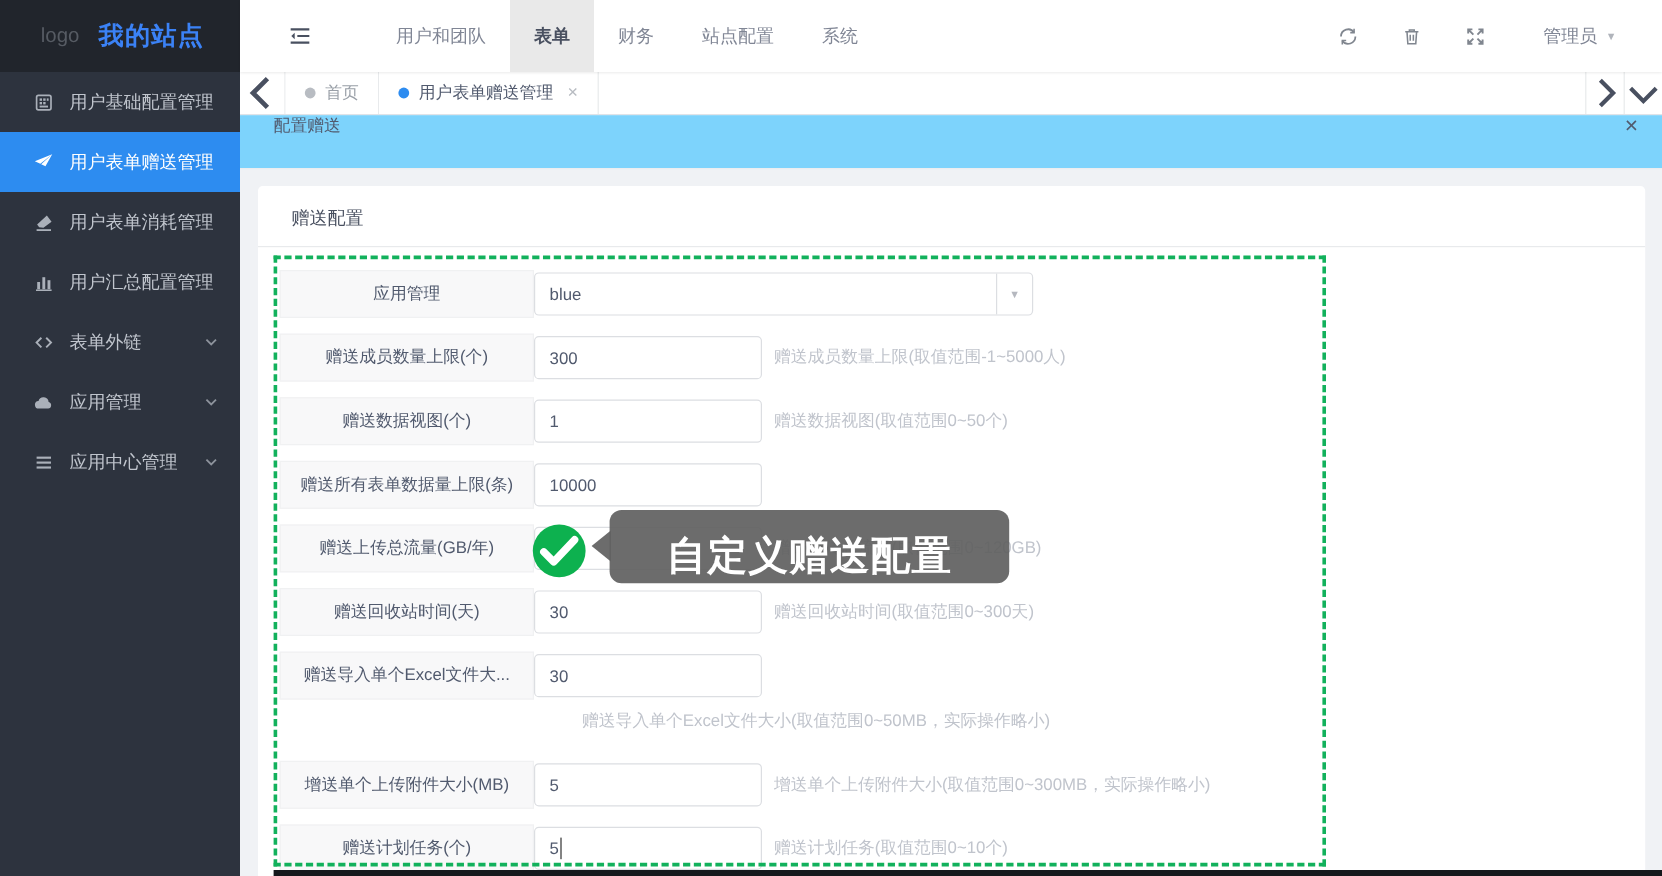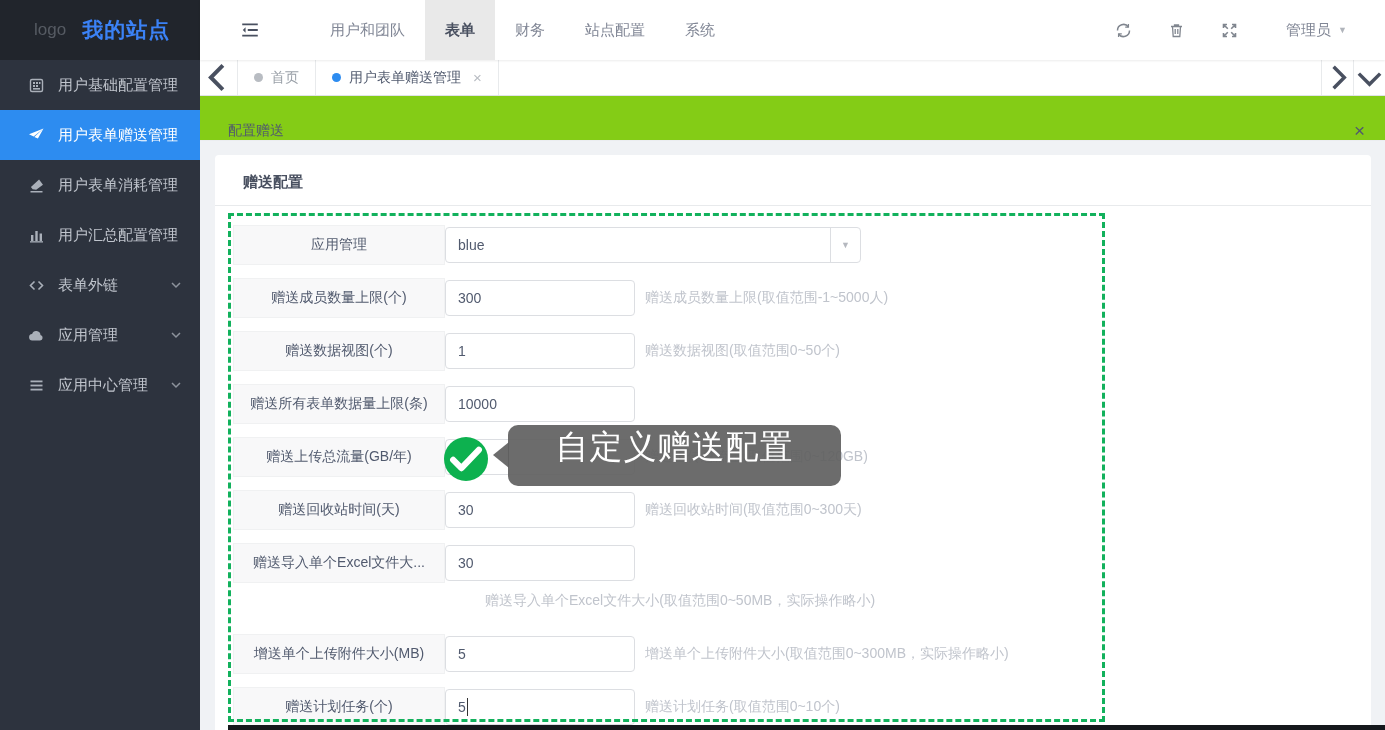--- a/index.html
+++ b/index.html
@@ -34,43 +34,43 @@
   .tabbar { height:36px; background:#fff; border-bottom:1px solid #e0e3e8; display:flex; align-items:stretch; }
   .tb-btn { width:38px; display:flex; align-items:center; justify-content:center; color:#495060; cursor:pointer; }
   .tb-btn.lft { border-right:1px solid #e8eaec; }
   .tb-btn.rgt { border-left:1px solid #e8eaec; width:32px; }
   .tab { display:flex; align-items:center; padding:0 16px; border-right:1px solid #e8eaec; font-size:14px; color:#9aa0a8; gap:8px; cursor:pointer; background:#fff; }
   .tab.active { color:#515a6e; }
   .dot { width:9px; height:9px; border-radius:50%; background:#b8bcc2; }
   .tab.active .dot { background:#2d8cf0; }
   .tab-close { color:#b8bcc2; font-size:15px; margin-left:4px; cursor:pointer; }
   .tb-spacer { flex:1; }
-  .page-bar { height:45px; background:#84cc16; display:flex; align-items:flex-end; padding:0 20px 0 28px; font-size:14px; color:#515a6e; border-bottom:1px solid #ebedf0; }
+  .page-bar { height:45px; background:#7dd3fc; display:flex; align-items:flex-start; padding:0 20px 0 28px; font-size:14px; color:#515a6e; border-bottom:1px solid #ebedf0; }
   .page-close { margin-left:auto; font-size:19px; color:#515a6e; cursor:pointer; line-height:1; }
   
   .content { position:absolute; top:81px; left:0; width:1185px; height:589px; background:#f0f2f5; }
   .card { position:absolute; top:14px; left:15px; right:14px; bottom:0; background:#fff; border-radius:4px 4px 0 0; }
-  .card-title { position:absolute; top:18px; left:28px; font-size:15px; color:#495060;font-weight:bold; }
+  .card-title { position:absolute; top:18px; left:28px; font-size:15px; color:#495060; }
   .card-divider { position:absolute; top:50px; left:0; right:0; height:1px; background:#e8eaec; }
   .dashed-box { position:absolute; left:13px; top:58px; width:877px; height:509px; border:3px dashed #12b15c; z-index:4; pointer-events:none; }
   
   .frow { position:absolute; left:18px; height:40px; display:flex; align-items:center; }
   .r1{top:70px} .r2{top:123px} .r3{top:176px} .r4{top:229px} .r5{top:282px}
   .r6{top:335px} .r7{top:388px} .r8{top:479px} .r9{top:532px}
   .flabel { width:212px; height:40px; background:#f8f8f9; border:1px solid #f0f1f2; display:flex; align-items:center; justify-content:center; font-size:14px; color:#515a6e; white-space:nowrap; overflow:hidden; }
   .finput { width:190px; height:36px; border:1px solid #dcdee2; border-radius:4px; background:#fff; display:flex; align-items:center; padding:0 12px; font-size:14px; color:#515a6e; cursor:text; }
   .fselect { width:416px; height:36px; border:1px solid #dcdee2; border-radius:4px; background:#fff; display:flex; align-items:stretch; font-size:14px; color:#515a6e; cursor:pointer; }
   .sel-val { flex:1; display:flex; align-items:center; padding:0 12px; }
   .sel-caret { width:30px; border-left:1px solid #dcdee2; display:flex; align-items:center; justify-content:center; color:#b5b8bf; font-size:9px; }
   .fhint { margin-left:10px; font-size:14px; color:#c0c4cc; white-space:nowrap; }
   .hint-below { position:absolute; left:270px; top:437px; font-size:14px; color:#c0c4cc; white-space:nowrap; }
   .text-cursor { display:inline-block; width:1px; height:18px; background:#333; margin-left:1px; }
   
   .cursor-check { position:absolute; left:229px; top:282px; width:44px; height:44px; border-radius:50%; background:#0db14f; z-index:6; display:flex; align-items:center; justify-content:center; }
-  .anno-tooltip { position:absolute; left:293px; top:270px; width:333px; height:61px; background:rgba(96,96,96,.92); border-radius:10px; z-index:5; color:#fff; display:flex; align-items:flex-start; justify-content:center; font-size:33px; font-weight:normal; letter-spacing:1px; white-space:nowrap; }
+  .anno-tooltip { position:absolute; left:293px; top:270px; width:333px; height:61px; background:rgba(96,96,96,.92); border-radius:10px; z-index:5; color:#fff; display:flex; align-items:flex-end; justify-content:center; font-size:33px; font-weight:bold; letter-spacing:1px; white-space:nowrap; }
   .anno-tooltip::before { content:""; position:absolute; left:-15px; top:17px; width:0; height:0; border:13px solid transparent; border-right:16px solid rgba(96,96,96,.92); border-left:0; }
   .bottom-strip { position:absolute; left:228px; right:0; bottom:0; height:5px; background:#15181c; z-index:8; }
   svg { display:block; width:100%; height:100%; }
 </style>
 </head>
 <body>
 
 <div class="app">
 
   <div class="top">

